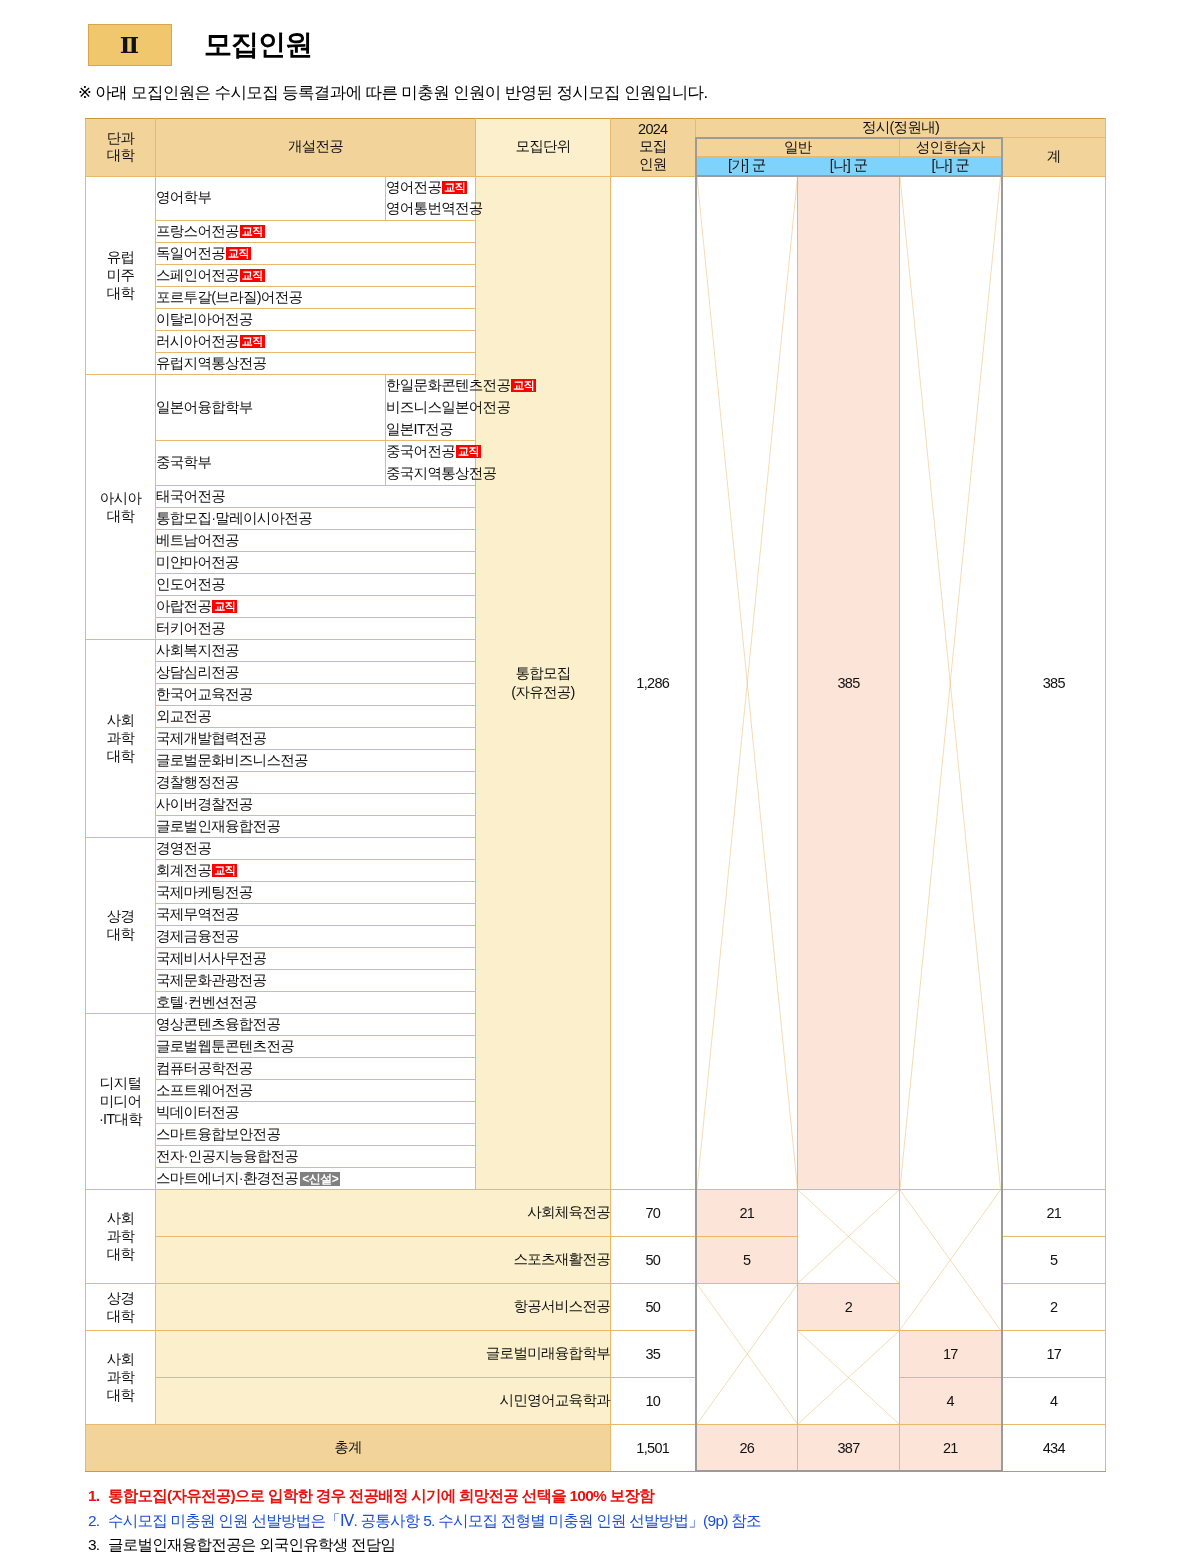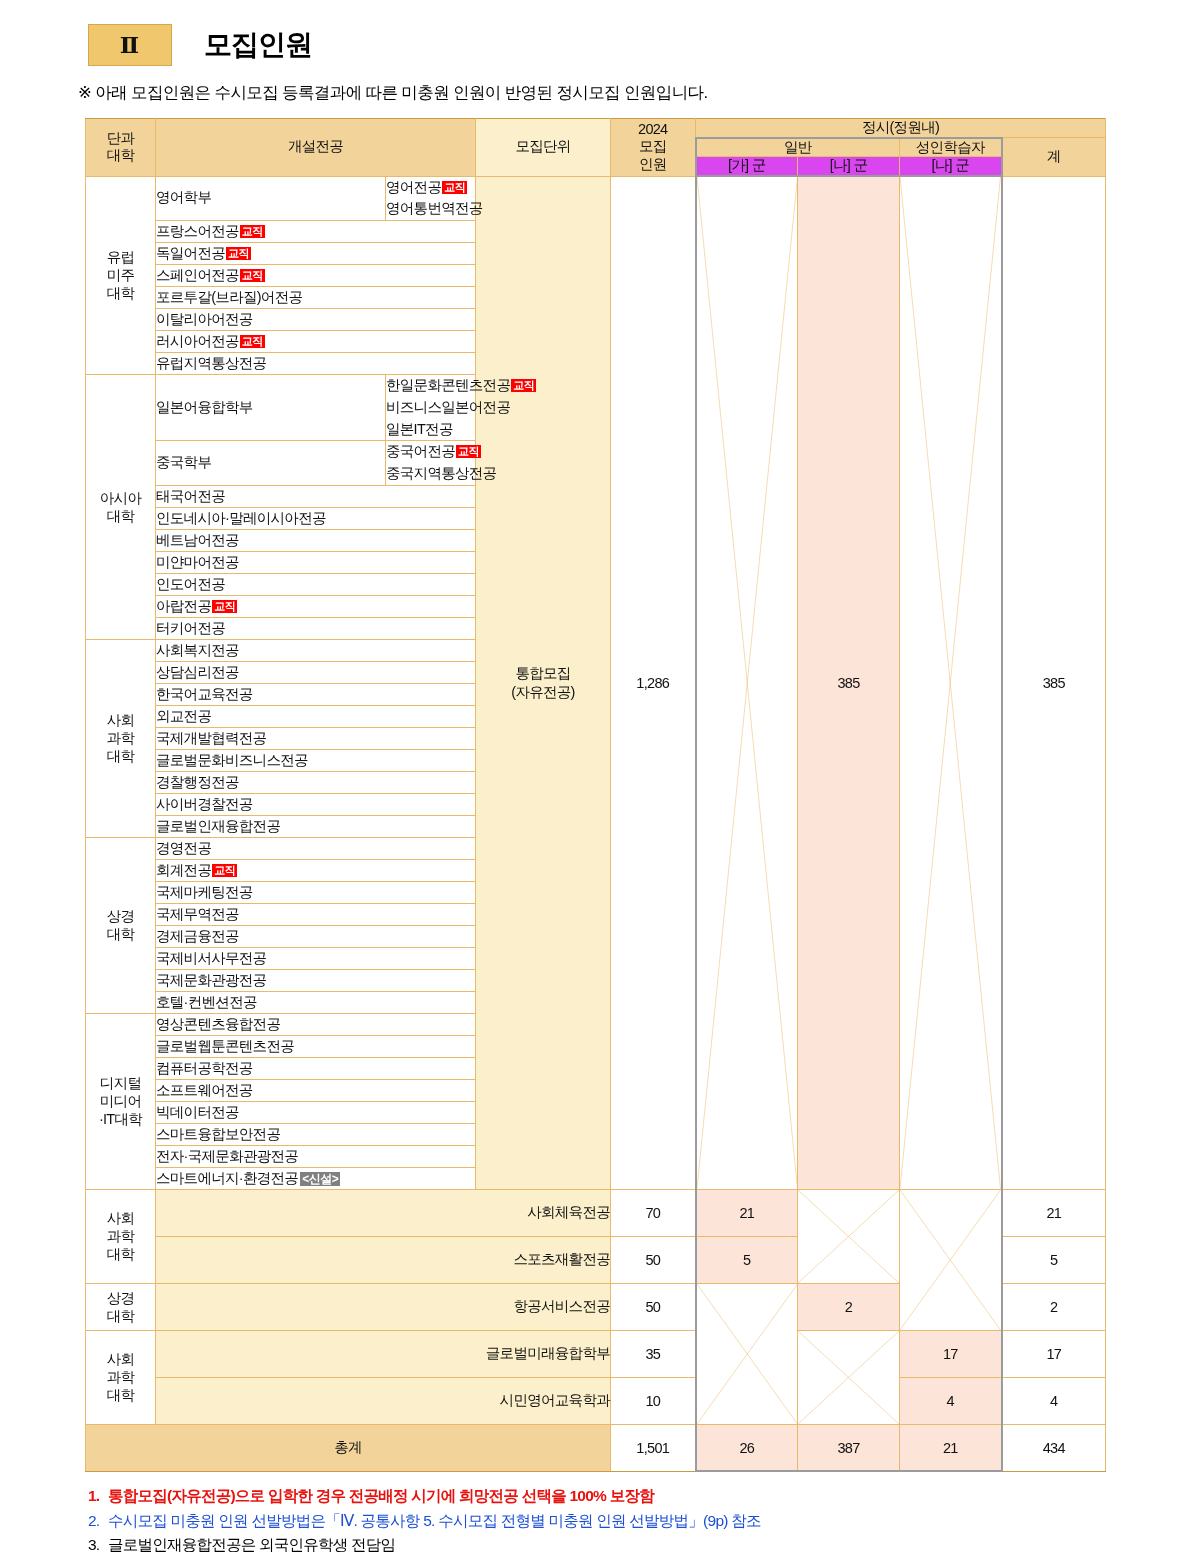--- a/index.html
+++ b/index.html
@@ -29,21 +29,21 @@
   
   .tbl-wrap { margin:14px 0 0 85px; width:1020px; }
   table.main { border-collapse:collapse; width:1020px; table-layout:fixed; }
   table.main td, table.main th {
     border:1px solid #E8B96B;
     font-size:14.5px; font-weight:normal; padding:0;
     letter-spacing:-0.7px; color:#111; vertical-align:middle;
   }
   .hdr { background:#F2D49B; text-align:center; font-weight:bold; font-size:17px; line-height:1.22; }
   .hdr-light { background:#FBF0CB; }
-  .hdr-pink { background:#d946ef; font-weight:bold; font-size:16px; }
+  .hdr-pink { background:#7dd3fc; font-weight:bold; font-size:16px; }
   .outer-top { border-top:1.6px solid #C99A3F !important; }
 
   
   .gl { border-left:2.2px solid #9B9B9B !important; }
   .gr { border-right:2.2px solid #9B9B9B !important; }
   .gt { border-top:2.2px solid #9B9B9B !important;margin-left:48px; }
   .gb { border-bottom:2.2px solid #9B9B9B !important; }
 
   .col-dan    { width:70px; }
   .col-major1 { width:90px; }
@@ -212,21 +212,21 @@
             <td class="mj-sub"><span>한일문화콘텐츠전공<span class="badge-gyo">교직</span></span><br><span>비즈니스일본어전공</span><br><span>일본IT전공</span></td>
           </tr>
           <tr>
             <td class="mj-grp" colspan="2">중국학부</td>
             <td class="mj-sub"><span>중국어전공<span class="badge-gyo">교직</span></span><br><span>중국지역통상전공</span></td>
           </tr>
           <tr>
             <td class="mj" colspan="3">태국어전공</td>
           </tr>
           <tr>
-            <td class="mj" colspan="3">인도네시아·말레이시아전공</td>
+            <td class="mj" colspan="3">통합모집·말레이시아전공</td>
           </tr>
           <tr>
             <td class="mj" colspan="3">베트남어전공</td>
           </tr>
           <tr>
             <td class="mj" colspan="3">미얀마어전공</td>
           </tr>
           <tr>
             <td class="mj" colspan="3">인도어전공</td>
           </tr>
@@ -302,21 +302,21 @@
           <tr>
             <td class="mj" colspan="3">소프트웨어전공</td>
           </tr>
           <tr>
             <td class="mj" colspan="3">빅데이터전공</td>
           </tr>
           <tr>
             <td class="mj" colspan="3">스마트융합보안전공</td>
           </tr>
           <tr>
-            <td class="mj" colspan="3">전자·국제문화관광전공</td>
+            <td class="mj" colspan="3">전자·인공지능융합전공</td>
           </tr>
           <tr>
             <td class="mj" colspan="3">스마트에너지·환경전공<span class="badge-new">&lt;신설&gt;</span></td>
           </tr>
           <tr class="btm">
             <td class="dan" rowspan="2"><span>사회</span><br><span>과학</span><br><span>대학</span></td>
             <td class="btmname" colspan="4">사회체육전공</td>
             <td class="num">70</td>
             <td class="num-pink gl">21</td>
             <td class="cross" rowspan="2">

